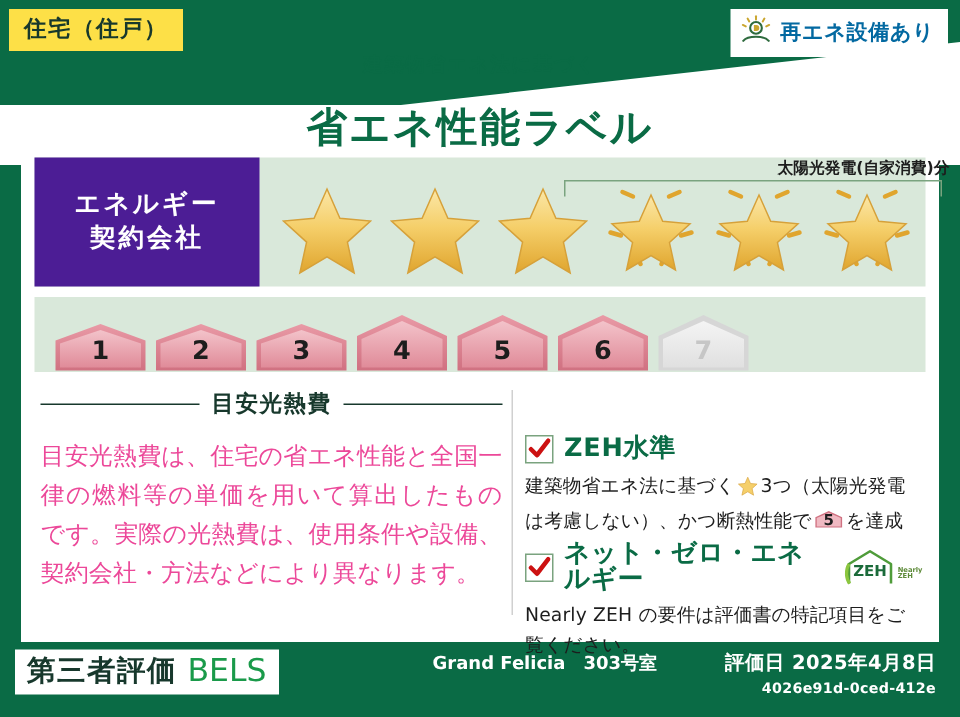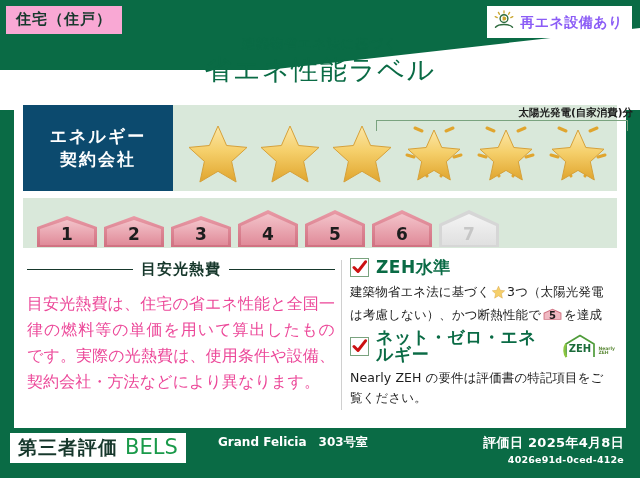--- a/index.html
+++ b/index.html
@@ -23,51 +23,51 @@
     clip-path: polygon(0 100%, 640px 28%, 640px 100%);
   }
   .roof-white2 {
     position: absolute;
     left: 0; top: 70px; width: 640px; height: 40px;
     background: #ffffff;
   }
 
   .tag-dwelling {
     position: absolute; left: 6px; top: 6px;
-    background: #f9a8d4;
+    background: #fde047;
     color: #17382c;
     font-size: 15px; font-weight: 700;
     letter-spacing: 1px;
     padding: 6px 10px 7px 10px;
     line-height: 1;
     z-index: 6;
   }
   .tag-renew {
     position: absolute; right: 8px; top: 6px;
     background: #ffffff;
     padding: 4px 9px 4px 6px;
     display: flex; align-items: center; gap: 5px;
     z-index: 6;
   }
   .tag-renew .txt {
-    color: #8b5cf6; font-size: 14px; font-weight: 700; letter-spacing: .5px;
+    color: #0369a1; font-size: 14px; font-weight: 700; letter-spacing: .5px;
     line-height: 1;
   }
 
   .title-wrap {
     position: absolute; left: 0; right: 0; top: 36px;
     text-align: center; z-index: 5;
   }
   .title-sub {
     color: #0a6b45; font-size: 13px; font-weight: 700; letter-spacing: 1px;
     line-height: 1.2;
   }
   .title-main {
-    color: #0a6b45; font-size: 27px; font-weight: 400; letter-spacing: 1.5px;
-    line-height: 1.25; margin-top: 1px;
+    color: #0a6b45; font-size: 27px; font-weight: 700; letter-spacing: 1.5px;
+    line-height: 1.25; margin-top: 17px;
   }
 
   
   .card {
     position: absolute;
     left: 14px; top: 98px; width: 612px; height: 330px;
     background: #ffffff;
     border: 1px solid #ffffff;
     z-index: 4;
   }
@@ -77,21 +77,21 @@
     display: flex; align-items: stretch;
     margin: 6px 8px 0 8px;
     background: #d9e8da;
     height: 86px;
     position: relative;
   }
   .perf-row.insul { height: 50px; margin-top: 7px; }
 
   .row-label {
     width: 150px; flex: 0 0 150px;
-    background: #0c4a6e;
+    background: #4c1d95;
     color: #ffffff;
     display: flex; align-items: center; justify-content: center;
     text-align: center;
     font-size: 17px; font-weight: 700; letter-spacing: 2px;
     line-height: 1.35;
   }
   .perf-row.insul .row-label { font-size: 17px; letter-spacing: 3px; }
 
   .row-body { flex: 1; position: relative; display: flex; align-items: center; }
 
@@ -120,21 +120,21 @@
     position: absolute; left: 0; right: 0; bottom: 5px;
     text-align: center; font-size: 17px; font-weight: 700; color: #1d1d1d;
     line-height: 1;
   }
   .grade.off .num { color: #c6c6c6; }
 
   
   .lower { display: flex; margin: 8px 8px 0 8px; height: 160px; }
   .col-left { width: 318px; flex: 0 0 318px; padding: 2px 6px 0 4px; }
   .col-div { width: 1px; background: #d0d0d0; margin: 4px 6px 6px 0; }
-  .col-right { flex: 1; padding: 2px 2px 0 2px; }
+  .col-right { flex: 1; padding: 2px 2px 0 2px; margin-top: 32px; }
 
   .cost-head {
     display: flex; align-items: center; justify-content: center; gap: 8px;
     margin-top: 4px;
   }
   .cost-head .ln { height: 1.5px; background: #17382c; flex: 1; }
   .cost-head .tx {
     color: #17382c; font-size: 15px; font-weight: 700; letter-spacing: 1px;
     line-height: 1; white-space: nowrap;
   }
@@ -189,21 +189,21 @@
   }
   .bels-box {
     position: absolute; left: 10px; top: 3px;
     background: #ffffff; padding: 4px 8px 5px 8px;
     display: flex; align-items: center; gap: 7px; line-height: 1;
   }
   .bels-box .jp { font-size: 19px; font-weight: 700; color: #17382c; letter-spacing: 1px; }
   .bels-box .bels { font-size: 21px; font-weight: 400; color: #1a9a4a; letter-spacing: 0px; }
   .bldg {
     position: absolute; left: 218px; top: 5px; width: 220px;
-    color: #ffffff; font-size: 12px; font-weight: 700; line-height: 1.25;
+    color: #ffffff; font-size: 12px; font-weight: 700; line-height: 1.25; text-align: right;
   }
   .eval {
     position: absolute; right: 12px; top: 5px; text-align: right;
     color: #ffffff;
   }
   .eval .d { font-size: 13px; font-weight: 700; letter-spacing: .3px; line-height: 1.2; }
   .eval .id { font-size: 9.5px; font-weight: 700; margin-top: 3px; letter-spacing: .2px; }
 </style>
 </head>
 <body>

